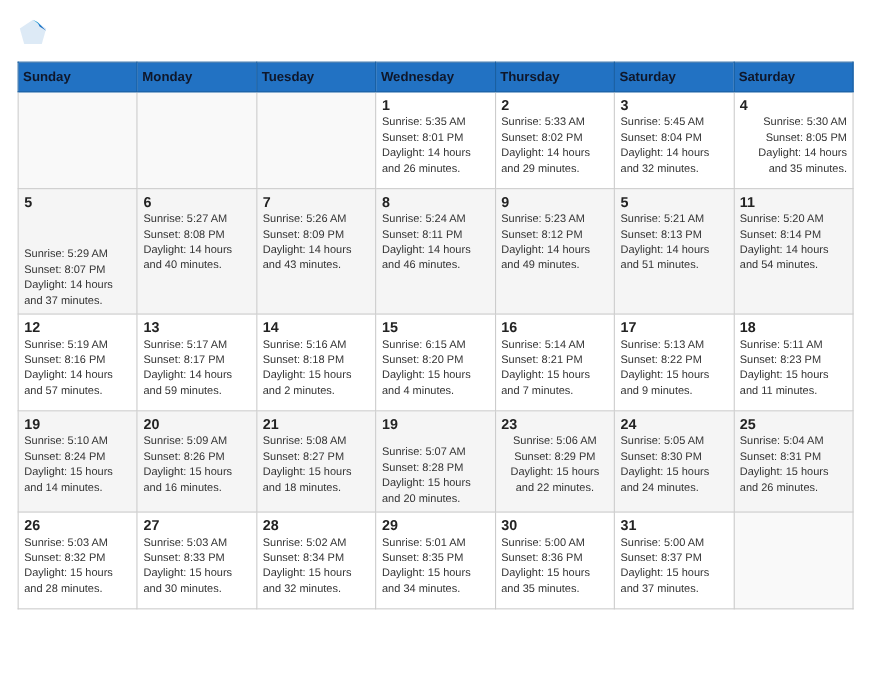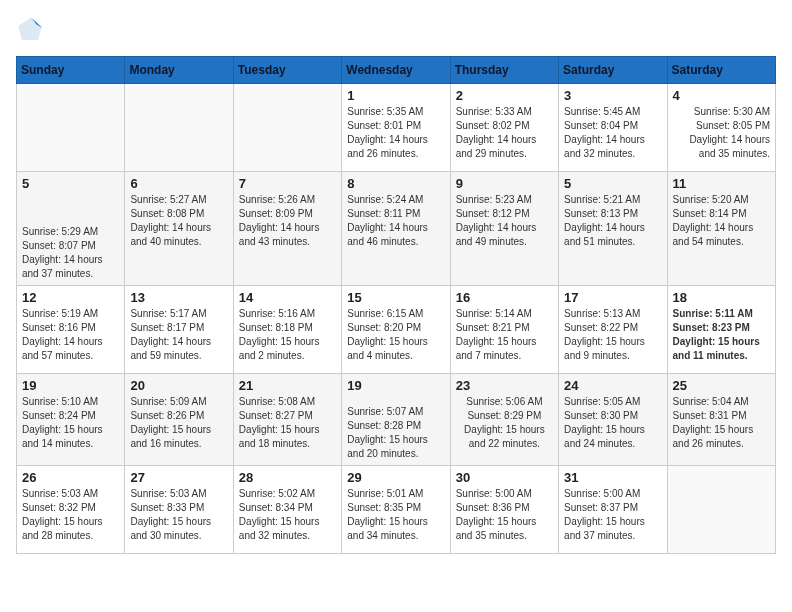--- a/index.html
+++ b/index.html
@@ -242,21 +242,21 @@
         </td>
         <td>
           <span class="day-number">17</span>
           <div class="day-info" style="white-space: pre-line;">Sunrise: 5:13 AM
 Sunset: 8:22 PM
 Daylight: 15 hours
 and 9 minutes.</div>
         </td>
         <td>
           <span class="day-number">18</span>
-          <div class="day-info" style="white-space: pre-line; font-weight: bold;">Sunrise: 5:11 AM
+          <div class="day-info" style="white-space: pre-line;">Sunrise: 5:11 AM
 Sunset: 8:23 PM
 Daylight: 15 hours
 and 11 minutes.</div>
         </td>
       </tr>
       <tr>
         <td>
           <span class="day-number">19</span>
           <div class="day-info" style="white-space: pre-line;">Sunrise: 5:10 AM
 Sunset: 8:24 PM

